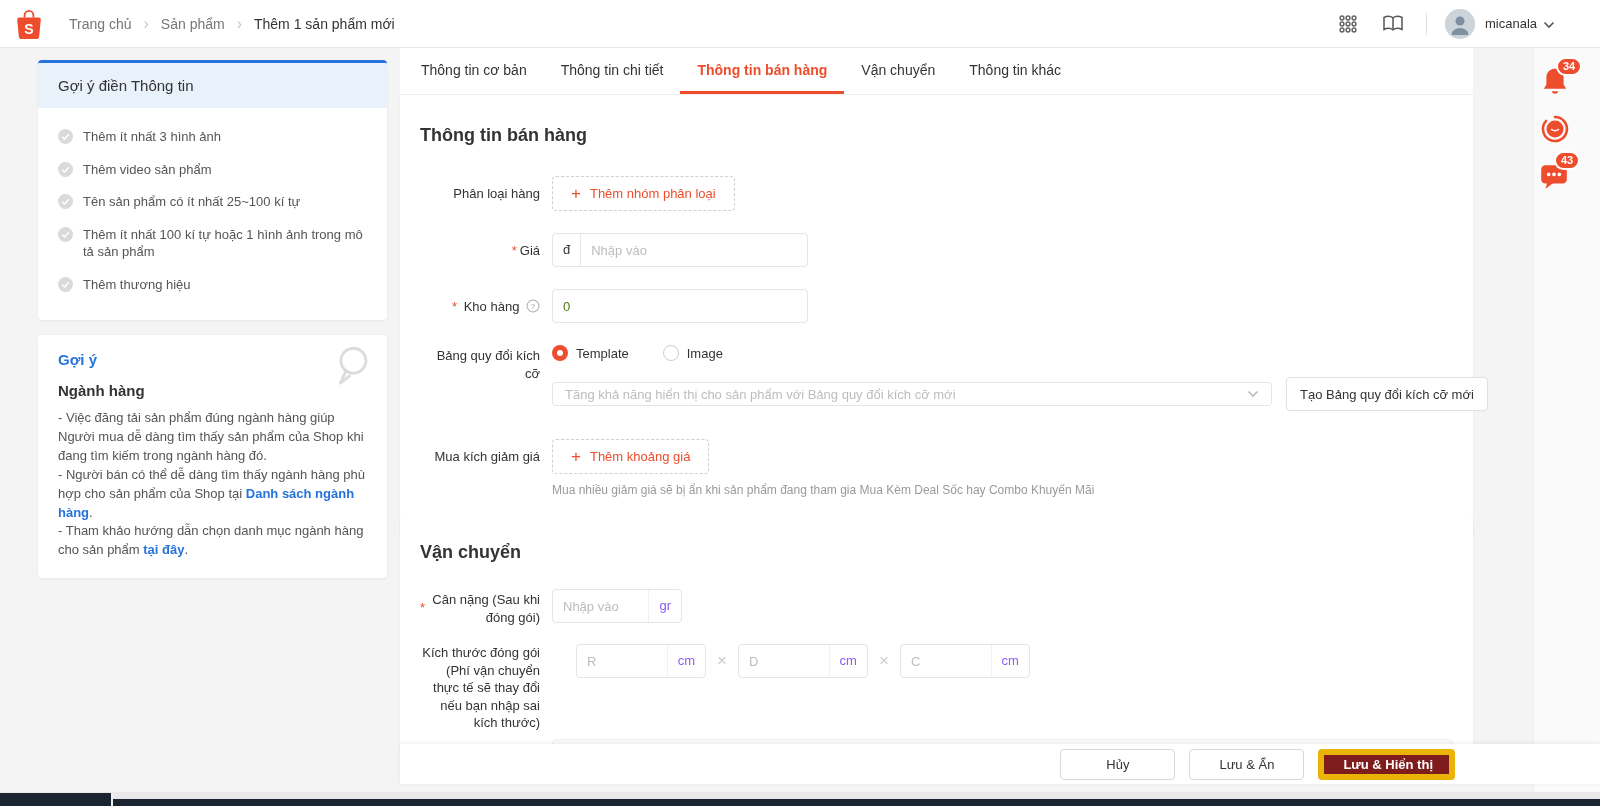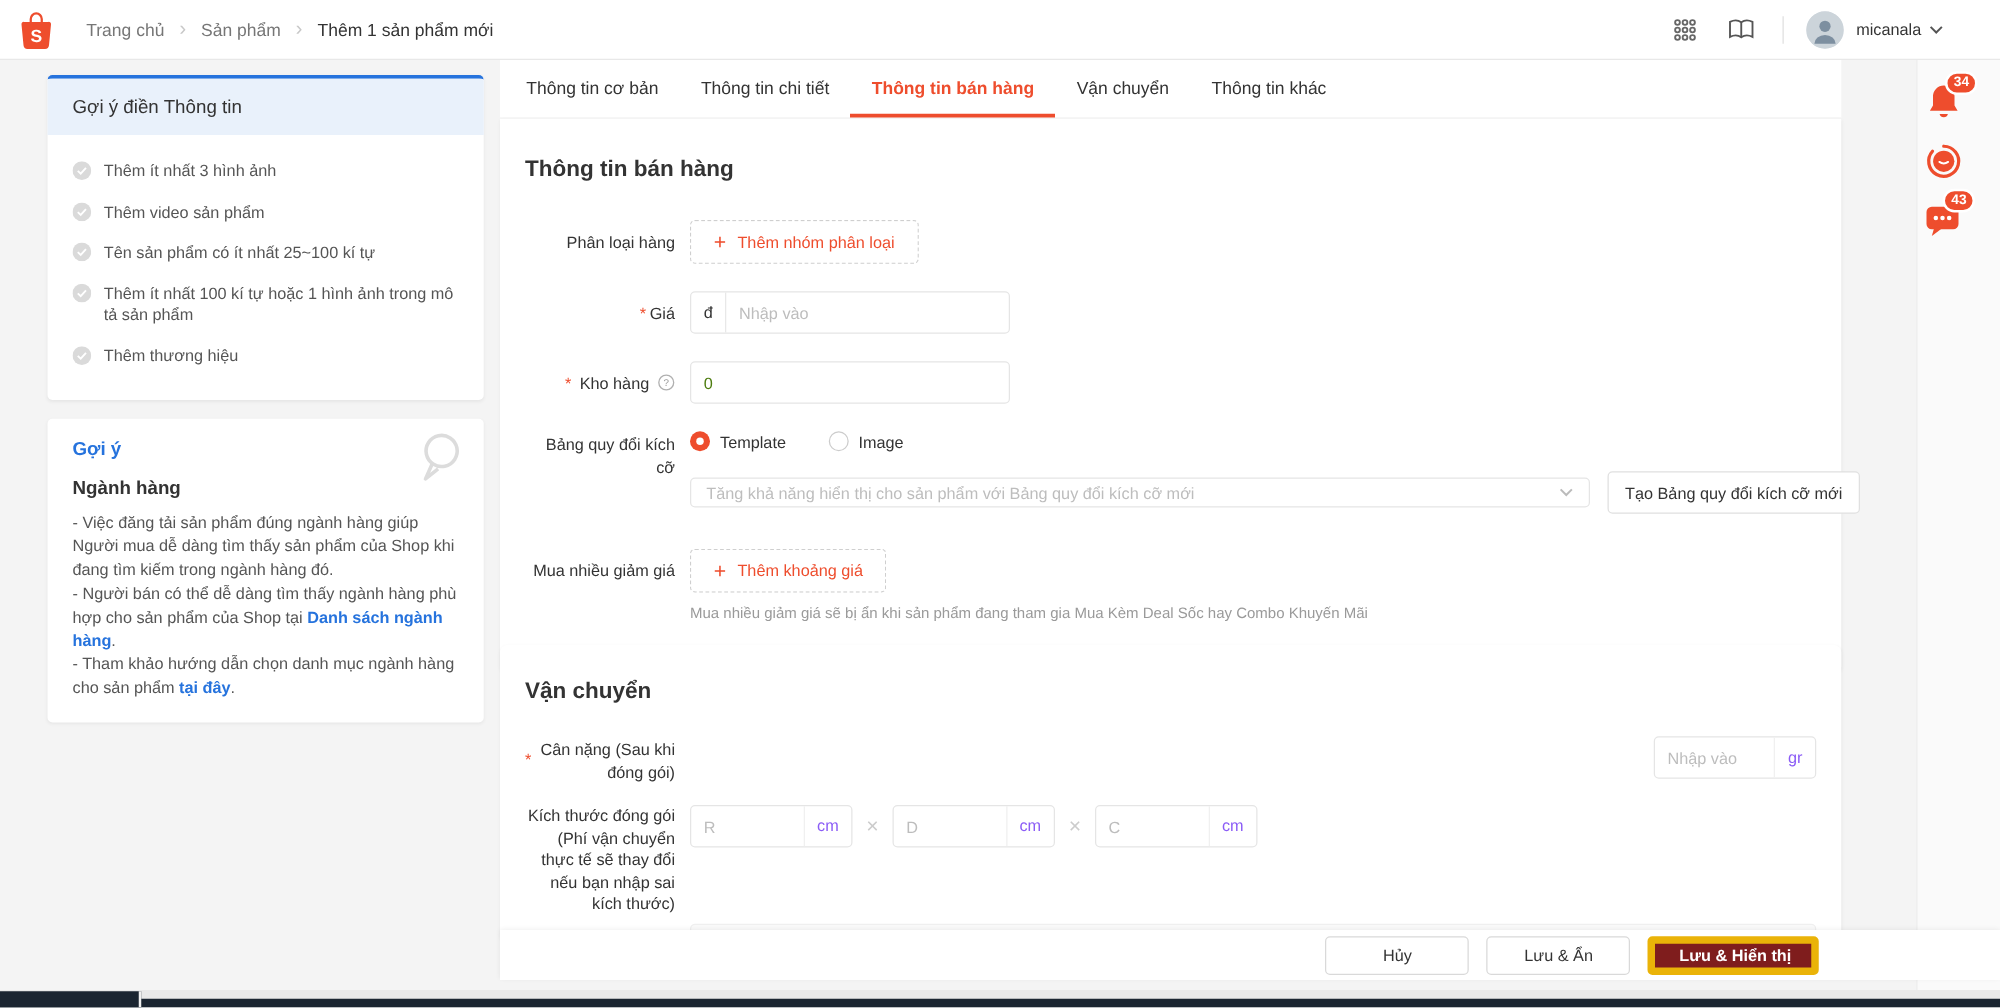--- a/index.html
+++ b/index.html
@@ -321,46 +321,46 @@
             <svg width="12" height="8" viewBox="0 0 12 8" fill="none" stroke="#bbb" stroke-width="1.6">
               <path d="M1.5 1.5 L6 6 L10.5 1.5"></path>
             </svg>
           </div>
           <button class="ghost-btn">Tạo Bảng quy đổi kích cỡ mới</button>
         </div>
       </div>
     </div>
 
     <div class="frow" style="margin-bottom:0;">
-      <div class="flabel">Mua nhiều giảm giá</div>
+      <div class="flabel">Mua kích giảm giá</div>
       <div>
         <button class="dash-btn">
           <span class="plus"></span>
           <span>Thêm khoảng giá</span>
         </button>
         <div class="note">Mua nhiều giảm giá sẽ bị ẩn khi sản phẩm đang tham gia Mua Kèm Deal Sốc hay Combo Khuyến Mãi</div>
       </div>
     </div>
   </div>
 </div>
 
 <div class="panel-b">
   <div class="sec-title">Vận chuyển</div>
 
-  <div class="frow" style="margin-bottom:18px;justify-content:space-between;">
+  <div class="frow" style="margin-bottom:18px;">
     <div class="flabel star-left" style="padding-top:2px;">Cân nặng (Sau khi đóng gói)</div>
     <div class="fctl">
       <div class="igroup w130">
         <input type="text" placeholder="Nhập vào" style="">
         <span class="isuffix">gr</span>
       </div>
     </div>
   </div>
 
-  <div class="frow" style="margin-bottom:7px;">
+  <div class="frow" style="margin-bottom:7px;gap:24px;">
     <div class="flabel" style="padding-top:0;">Kích thước đóng gói (Phí vận chuyển thực tế sẽ thay đổi nếu bạn nhập sai kích thước)</div>
     <div class="fctl">
       <div class="igroup w130">
         <input type="text" placeholder="R" style="">
         <span class="isuffix">cm</span>
       </div>
       <span class="xsep"></span>
       <div class="igroup w130">
         <input type="text" placeholder="D" style="">
         <span class="isuffix">cm</span>

